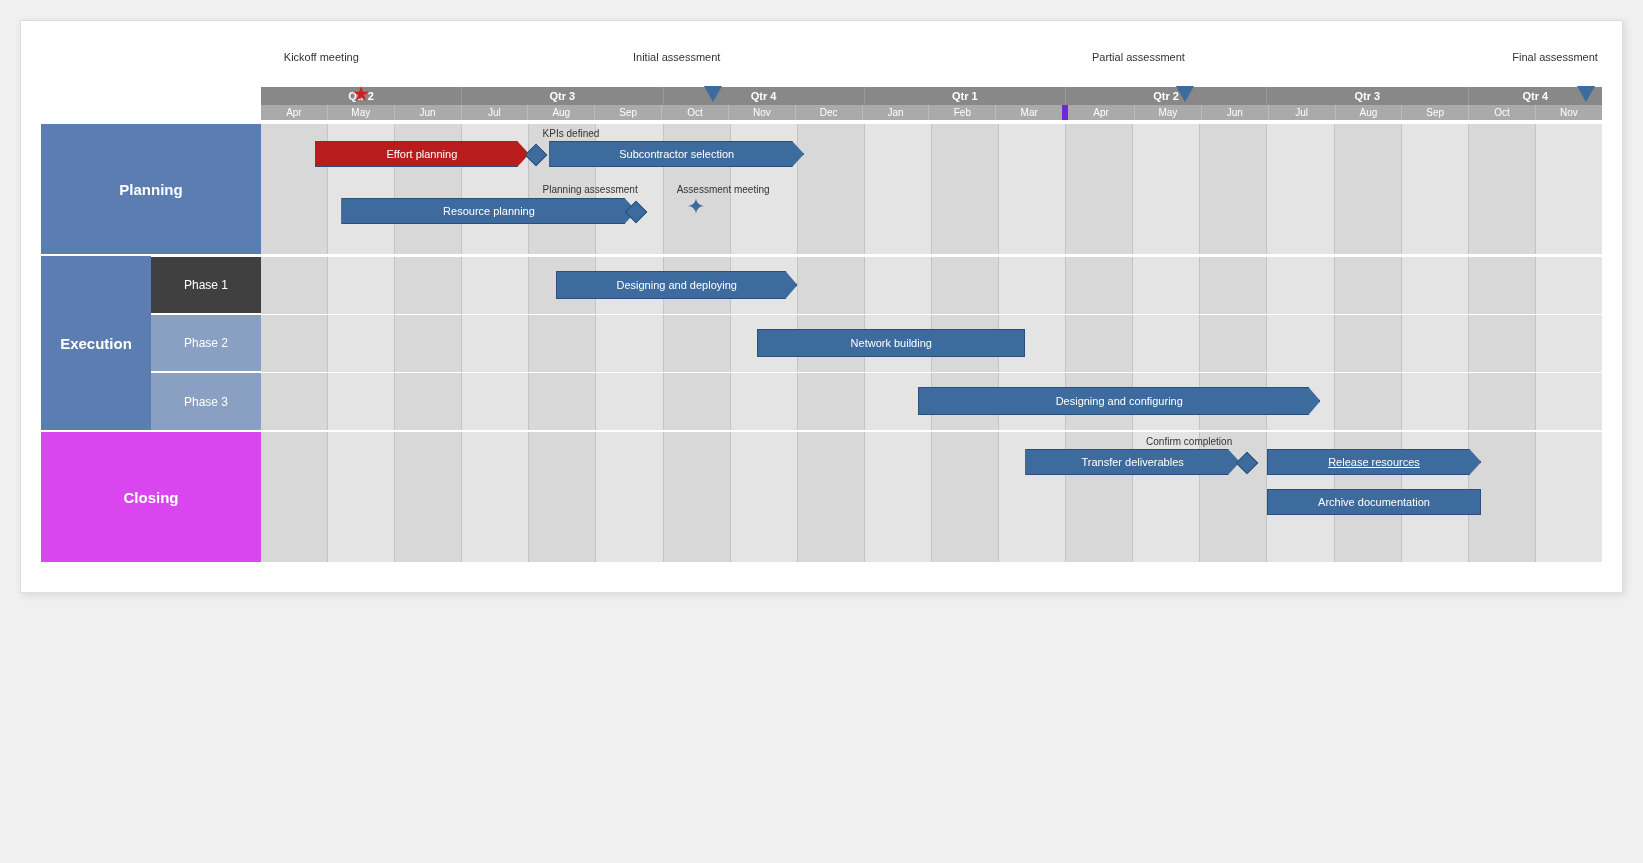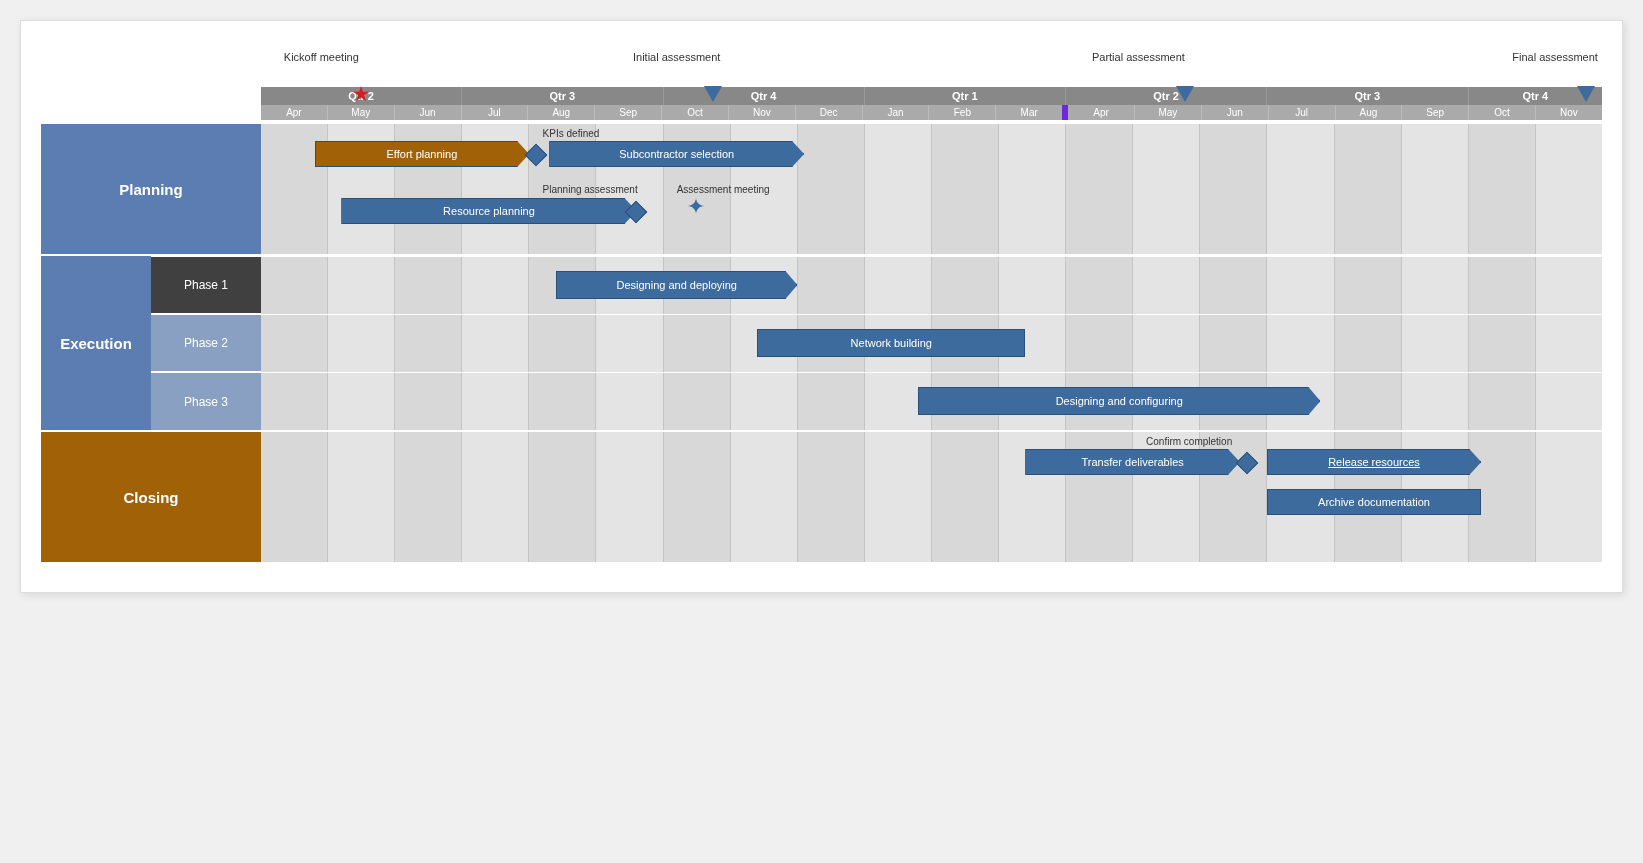--- a/index.html
+++ b/index.html
@@ -116,21 +116,21 @@
         <div style="flex:1;border-right:1px solid #c4c4c4;background:#d8d8d8;"></div>
         <div style="flex:1;border-right:1px solid #c4c4c4;background:#e4e4e4;"></div>
         <div style="flex:1;border-right:1px solid #c4c4c4;background:#d8d8d8;"></div>
         <div style="flex:1;border-right:1px solid #c4c4c4;background:#e4e4e4;"></div>
         <div style="flex:1;border-right:1px solid #c4c4c4;background:#d8d8d8;"></div>
         <div style="flex:1;background:#e4e4e4;"></div>
       </div>
 
       <div style="position:absolute; left:21%; top:4px; font-size:10px; color:#333; white-space:nowrap;">KPIs defined</div>
 
-      <div style="position:absolute; left:4%; top:17px; width:16%; height:26px; background:#a16207; border:1px solid #2a4f78; display:flex; align-items:center; justify-content:center; color:white; font-size:11px; clip-path:polygon(0 0, calc(100% - 12px) 0, 100% 50%, calc(100% - 12px) 100%, 0 100%);">Effort planning</div>
+      <div style="position:absolute; left:4%; top:17px; width:16%; height:26px; background:#b91c1c; border:1px solid #2a4f78; display:flex; align-items:center; justify-content:center; color:white; font-size:11px; clip-path:polygon(0 0, calc(100% - 12px) 0, 100% 50%, calc(100% - 12px) 100%, 0 100%);">Effort planning</div>
 
       <div style="position:absolute; left:calc(20.5% - 8px); top:23px; width:16px; height:16px; background:#3d6b9e; transform:rotate(45deg); border:1px solid #2a4f78;"></div>
 
       <div style="position:absolute; left:21.5%; top:17px; width:19%; height:26px; background:#3d6b9e; border:1px solid #2a4f78; display:flex; align-items:center; justify-content:center; color:white; font-size:11px; clip-path:polygon(0 0, calc(100% - 12px) 0, 100% 50%, calc(100% - 12px) 100%, 0 100%);">Subcontractor selection</div>
 
       <div style="position:absolute; left:21%; top:60px; font-size:10px; color:#333; white-space:nowrap;">Planning assessment</div>
 
       <div style="position:absolute; left:31%; top:60px; font-size:10px; color:#333; white-space:nowrap;">Assessment meeting</div>
 
       <div style="position:absolute; left:6%; top:74px; width:22%; height:26px; background:#3d6b9e; border:1px solid #2a4f78; display:flex; align-items:center; justify-content:center; color:white; font-size:11px; clip-path:polygon(0 0, calc(100% - 12px) 0, 100% 50%, calc(100% - 12px) 100%, 0 100%);">Resource planning</div>
@@ -233,21 +233,21 @@
           </div>
 
           <div style="position:absolute; left:49%; top:14px; width:30%; height:28px; background:#3d6b9e; border:1px solid #2a4f78; display:flex; align-items:center; justify-content:center; color:white; font-size:11px; clip-path:polygon(0 0, calc(100% - 12px) 0, 100% 50%, calc(100% - 12px) 100%, 0 100%);">Designing and configuring</div>
         </div>
       </div>
 
     </div>
   </div>
 
   <div style="display:flex; border-top:2px solid white;">
-    <div style="width:220px; min-width:220px; background:#a16207; color:white; font-weight:bold; font-size:15px; display:flex; align-items:center; justify-content:center;">Closing</div>
+    <div style="width:220px; min-width:220px; background:#d946ef; color:white; font-weight:bold; font-size:15px; display:flex; align-items:center; justify-content:center;">Closing</div>
     <div style="flex:1; position:relative; background:#d8d8d8; height:130px; overflow:hidden;">
 
       <div style="position:absolute;top:0;left:0;right:0;bottom:0;display:flex;pointer-events:none;">
         <div style="flex:1;border-right:1px solid #c4c4c4;background:#d8d8d8;"></div>
           <div style="flex:1;border-right:1px solid #c4c4c4;background:#e4e4e4;"></div>
           <div style="flex:1;border-right:1px solid #c4c4c4;background:#d8d8d8;"></div>
           <div style="flex:1;border-right:1px solid #c4c4c4;background:#e4e4e4;"></div>
           <div style="flex:1;border-right:1px solid #c4c4c4;background:#d8d8d8;"></div>
           <div style="flex:1;border-right:1px solid #c4c4c4;background:#e4e4e4;"></div>
           <div style="flex:1;border-right:1px solid #c4c4c4;background:#d8d8d8;"></div>

